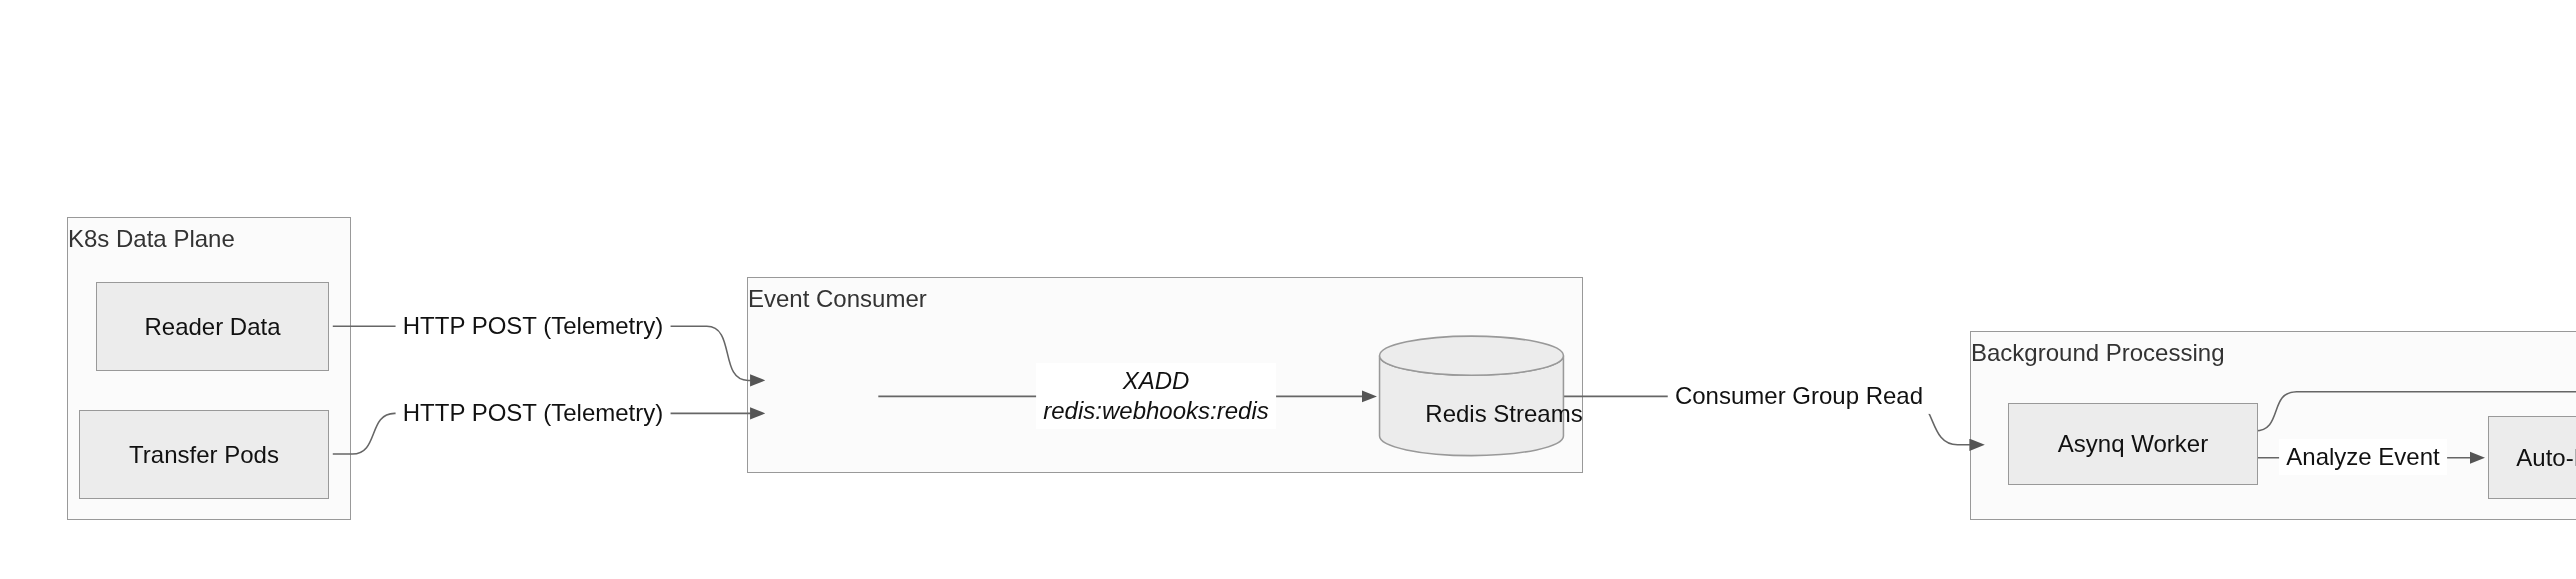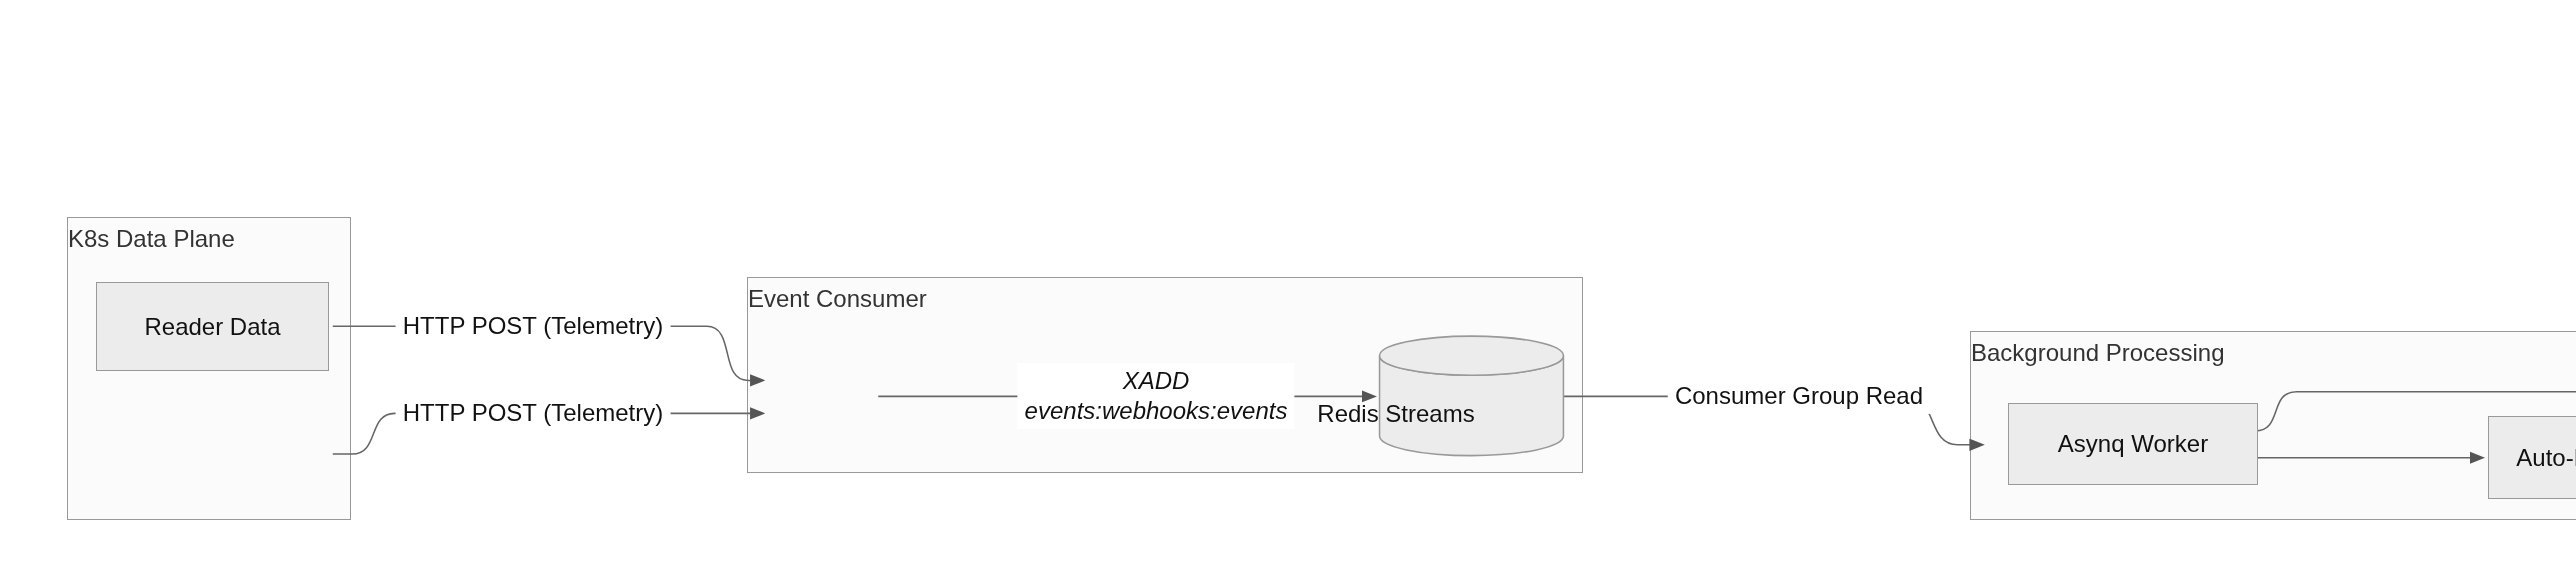--- a/index.html
+++ b/index.html
@@ -63,38 +63,42 @@
     <g style="fill:var(--node-fill);stroke:var(--node-border);stroke-width:3;">
       <path d="M 2678 690 L 2678 846 A 178.5 38 0 0 0 3035 846 L 3035 690 A 178.5 38 0 0 1 2678 690"></path>
       <ellipse cx="2856.5" cy="690" rx="178.5" ry="38"></ellipse>
     </g>
   </svg>
 
   <div class="node" style="left:96px;top:282px;width:233px;height:89px;">
     <span>Reader Data</span>
   </div>
 
+  <div class="node" style="left:79px;top:410px;width:250px;height:89px;">
+    <span>Transfer Pods</span>
+  </div>
 
 
-  <div class="edge-label transparent" style="left:1396px;top:414px;text-align:center;">Redis Streams</div>
+  <div class="edge-label transparent" style="left:1504px;top:414px;text-align:center;">Redis Streams</div>
 
   <div class="node" style="left:1988px;top:403px;width:250px;height:82px;margin-left:20px;">
     <span>Asynq Worker</span>
   </div>
 
   <div class="node" style="left:2488px;top:416px;width:258px;height:83px;">
     <span>Auto-Monitor Logic</span>
   </div>
 
   <div class="edge-label" style="left:533px;top:326px;">HTTP POST (Telemetry)</div>
 
   <div class="edge-label" style="left:533px;top:413px;">HTTP POST (Telemetry)</div>
 
   <div class="edge-label two-line" style="left:1156px;top:396px;">
     <span>XADD</span>
-    <span>events:webhooks:events</span>
+    <span>redis:webhooks:redis</span>
   </div>
 
   <div class="edge-label" style="left:1799px;top:396px;">Consumer Group Read</div>
 
+  <div class="edge-label" style="left:2363px;top:457px;">Analyze Event</div>
 
 </div>
 
 
 </body></html>

